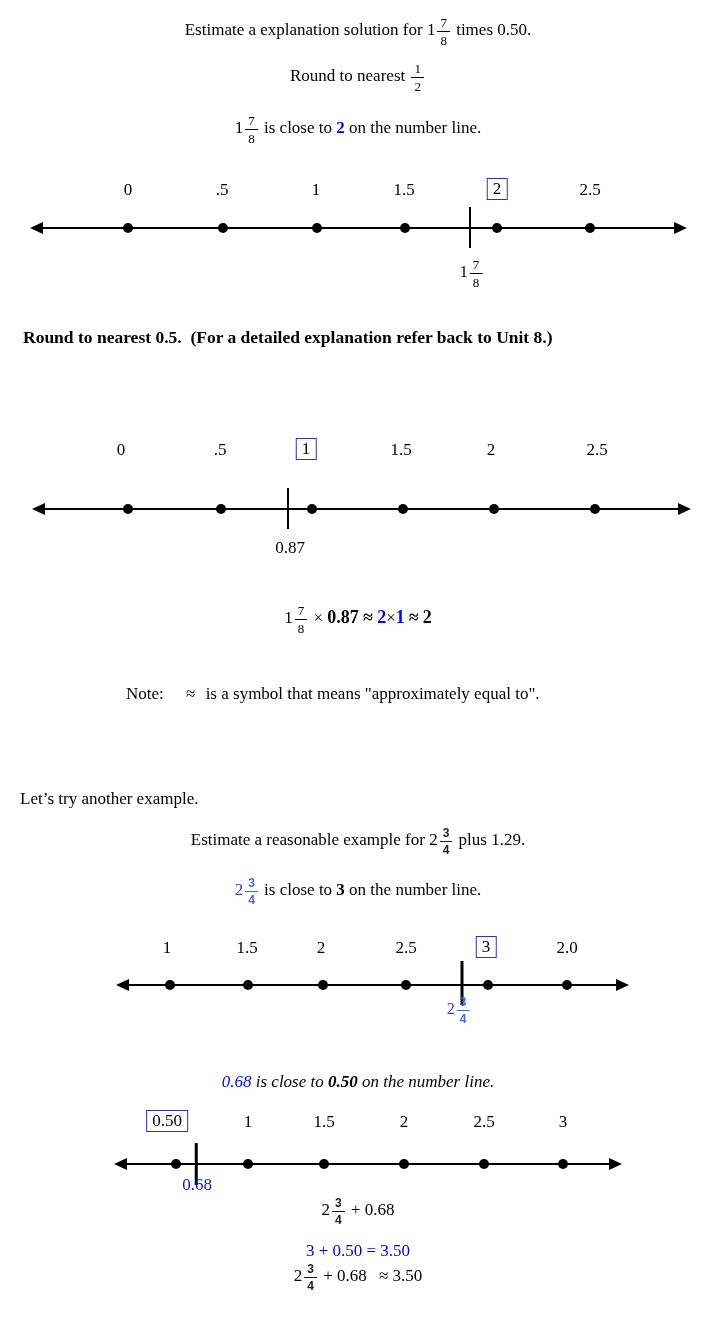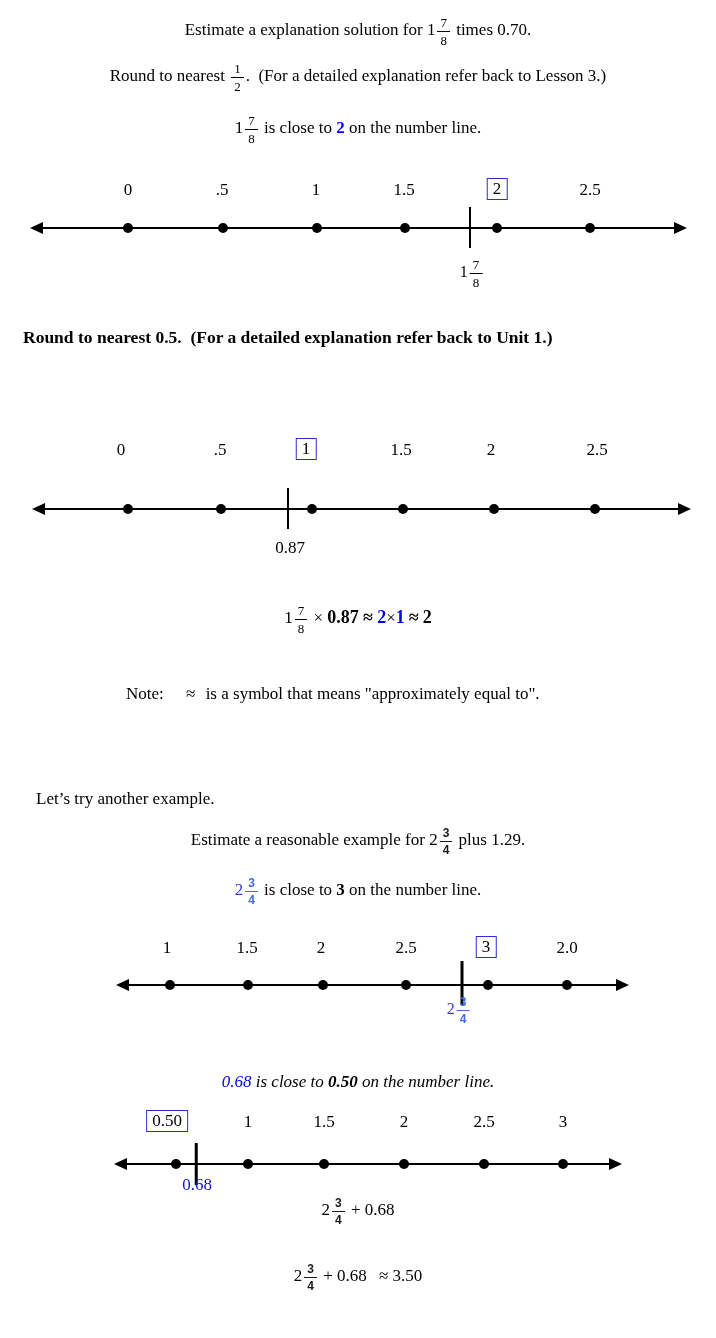--- a/index.html
+++ b/index.html
@@ -36,26 +36,26 @@
   .mblue{color:#1414c8;}
 </style>
 </head>
 <body>
 
 <div class="page">
 
   <div class="row" style="top:16px;">
     <span>Estimate a explanation solution for</span>
     <span class="mixed"><span>1</span><span class="frac fs"><span class="fn">7</span><span class="fd">8</span></span></span>
-    <span>times 0.70.</span>
+    <span>times 0.50.</span>
   </div>
 
   <div class="row" style="top:62px;">
     <span>Round to nearest</span>
-    <span class="frac fs"><span class="fn">1</span><span class="fd">2</span></span><span class="pre">.  (For a detailed explanation refer back to Lesson 3.)</span>
+    <span class="frac fs"><span class="fn">1</span><span class="fd">2</span></span>
   </div>
 
   <div class="row" style="top:114px;">
     <span class="mixed"><span>1</span><span class="frac fs"><span class="fn">7</span><span class="fd">8</span></span></span>
     <span>is close to</span>
     <span class="bluebold">2</span>
     <span>on the number line.</span>
   </div>
 
   <div class="numline" style="top:172px;height:135px;">
@@ -71,21 +71,21 @@
     <div class="nl-dot" style="left:128px;top:56px;"></div>
     <div class="nl-dot" style="left:223px;top:56px;"></div>
     <div class="nl-dot" style="left:317px;top:56px;"></div>
     <div class="nl-dot" style="left:405px;top:56px;"></div>
     <div class="nl-dot" style="left:497px;top:56px;"></div>
     <div class="nl-dot" style="left:590px;top:56px;"></div>
     <div class="nl-tick" style="left:470px;top:35px;height:41px;"></div>
     <div class="nl-marker" style="left:472px;top:86px;"><span>1</span><span class="frac fs"><span class="fn">7</span><span class="fd">8</span></span></div>
   </div>
 
-  <div class="row left b pre" style="top:327px;left:23px;width:690px;font-size:17.5px;">Round to nearest 0.5.  (For a detailed explanation refer back to Unit 1.)</div>
+  <div class="row left b pre" style="top:327px;left:23px;width:690px;font-size:17.5px;">Round to nearest 0.5.  (For a detailed explanation refer back to Unit 8.)</div>
 
 
   <div class="numline" style="top:430px;height:140px;">
     <span class="nl-label" style="left:121px;top:10px;">0</span>
     <span class="nl-label" style="left:220px;top:10px;">.5</span>
     <span class="nl-label boxed" style="left:306px;top:8px;">1</span>
     <span class="nl-label" style="left:401px;top:10px;">1.5</span>
     <span class="nl-label" style="left:491px;top:10px;">2</span>
     <span class="nl-label" style="left:597px;top:10px;">2.5</span>
     <div class="nl-axis" style="left:42px;top:78px;width:638px;"></div>
@@ -109,21 +109,21 @@
     <span class="bignum blue">2</span><span>×</span><span class="bignum blue">1</span><span class="bignum" style="margin-left:4px;">≈</span>
     <span class="bignum">2</span>
   </div>
 
   <div class="row left" style="top:684px;left:126px;width:560px;">
     <span>Note:</span>
     <span style="margin-left:18px;">≈</span>
     <span style="margin-left:6px;">is a symbol that means "approximately equal to".</span>
   </div>
 
-  <div class="row left" style="top:789px;left:36px;width:680px;">Let’s try another example.</div>
+  <div class="row left" style="top:789px;left:20px;width:680px;">Let’s try another example.</div>
 
   <div class="row" style="top:827px;">
     <span>Estimate a reasonable example for</span>
     <span class="mixed"><span>2</span><span class="frac fbk"><span class="fn">3</span><span class="fd">4</span></span></span>
     <span>plus 1.29.</span>
   </div>
 
   <div class="row" style="top:877px;">
     <span class="mixed violet"><span>2</span><span class="frac fb"><span class="fn">3</span><span class="fd">4</span></span></span>
     <span>is close to</span>
@@ -177,20 +177,21 @@
     <div class="nl-tick" style="left:196px;top:38px;height:42px;width:2.5px;"></div>
     <div class="nl-marker mblue" style="left:197px;top:70px;font-size:17px;">0.68</div>
   </div>
 
   <div class="row" style="top:1197px;">
     <span class="mixed"><span>2</span><span class="frac fbk"><span class="fn">3</span><span class="fd">4</span></span></span>
     <span>+</span>
     <span>0.68</span>
   </div>
 
+  <div class="row blue" style="top:1241px;">3 + 0.50 = 3.50</div>
 
   <div class="row" style="top:1263px;">
     <span class="mixed"><span>2</span><span class="frac fbk"><span class="fn">3</span><span class="fd">4</span></span></span>
     <span>+</span>
     <span>0.68</span>
     <span style="margin-left:8px;">≈</span>
     <span>3.50</span>
   </div>
 
 </div>

